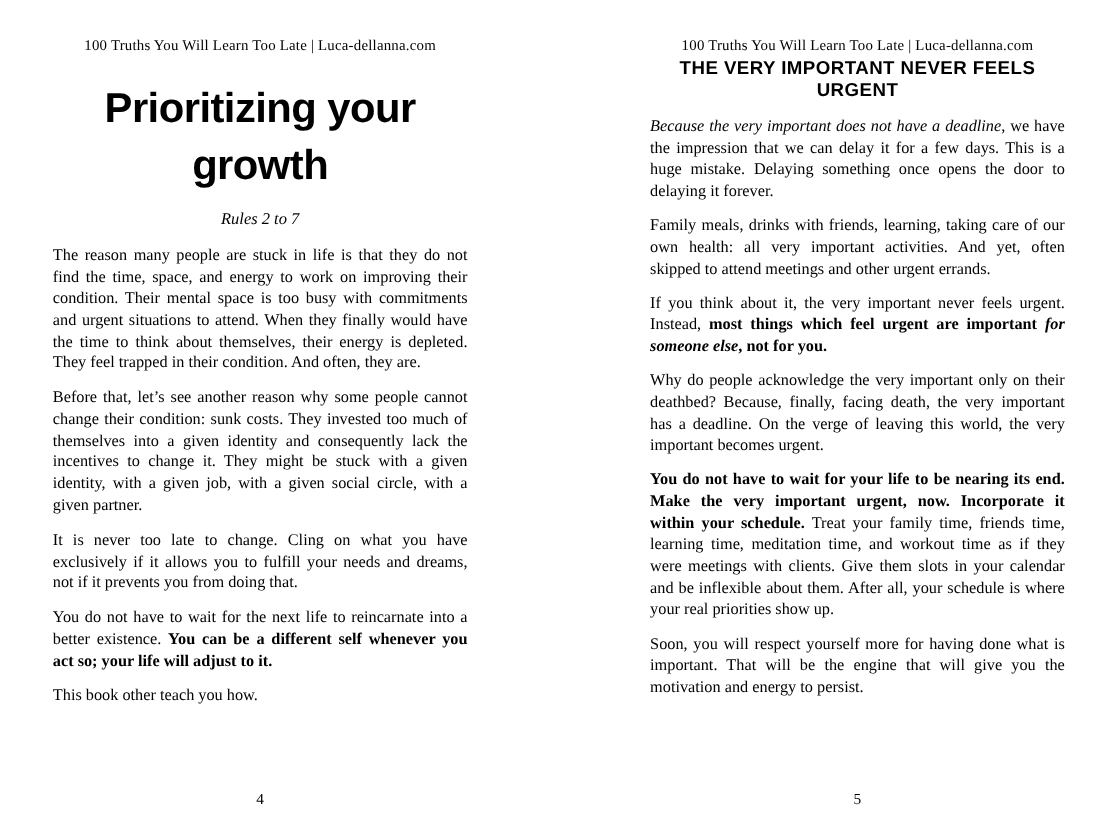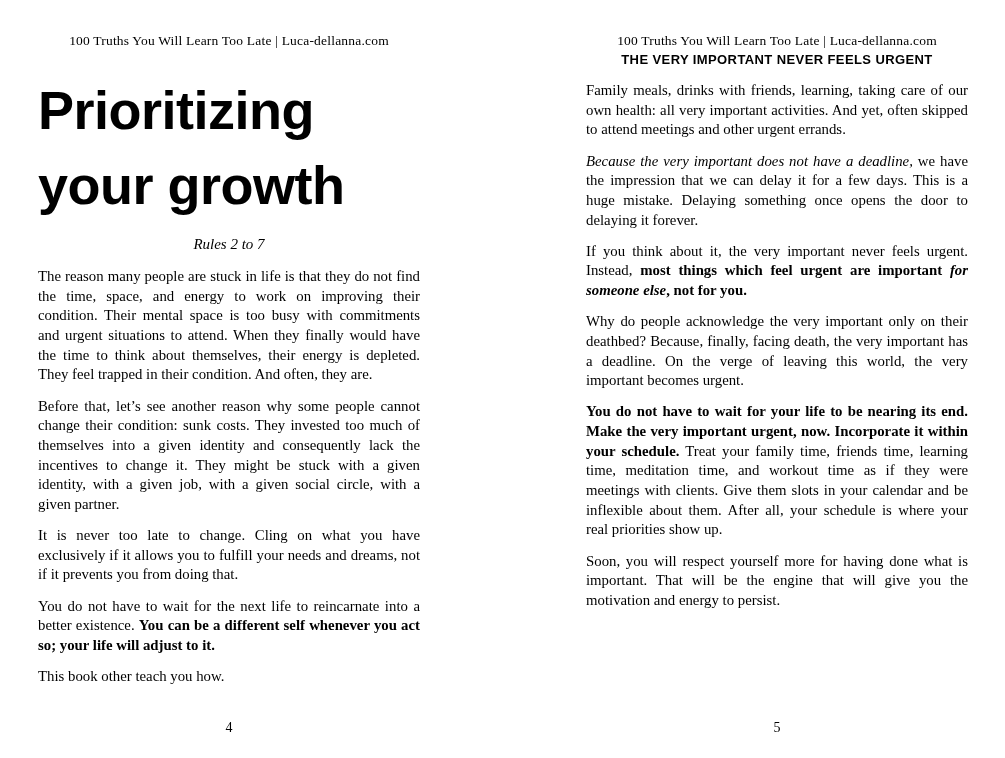--- a/index.html
+++ b/index.html
@@ -9,64 +9,65 @@
     height: 758px;
     overflow: hidden;
     font-family: "Liberation Serif", serif;
     color: #000000;
   }
   .spread {
     display: flex;
     width: 1005px;
     height: 661px;
     background: #ffffff;
+    padding-left: 10px;
   }
   .page {
     position: relative;
     height: 758px;
   }
   .page-left  { width: 502px; padding: 33px 82px 0 38px; }
   .page-right { width: 503px; padding: 33px 37px 0 84px; }
 
   .running-header {
     text-align: center;
     font-size: 13.5px;
     letter-spacing: 0.2px;
     white-space: nowrap;
   }
 
   
   .chapter-title {
     margin-top: 24px;
     font-family: "Liberation Sans", sans-serif;
     font-weight: bold;
-    font-size: 54px;
+    font-size: 38px;
     line-height: 1.38;
     letter-spacing: -0.5px;
-    text-align: left;
+    text-align: center;
   }
   .chapter-subtitle {
     margin-top: 14px;
     font-style: italic;
     font-size: 15px;
     text-align: center;
   }
 
   
   .rule-label {
     margin-top: 21px;
     font-style: italic;
     font-size: 15px;
     text-align: center;
   }
   .rule-heading {
     margin-top: 3px;
     font-family: "Liberation Sans", sans-serif;
     font-weight: bold;
-    font-size: 13px;
+    font-size: 17px;
     letter-spacing: 0.4px;
     text-align: center;
   }
 
   .body-text { margin-top: 14px; }
   .body-text p.para {
     font-size: 14.8px;
     line-height: 1.33;
     text-align: justify;
     margin-bottom: 11.5px;
@@ -101,22 +102,22 @@
         <p class="para"><span class="run-normal">You do not have to wait for the next life to reincarnate into a better existence. </span><span class="run-bold">You can be a different self whenever you act so; your life will adjust to it.</span></p>
         <p class="para"><span class="run-normal">This book other teach you how.</span></p>
       </div>
     <div class="page-number">4</div>
   </div>
 
   <div class="page page-right">
     <div class="running-header">100 Truths You Will Learn Too Late | Luca-dellanna.com</div>
     <h2 class="rule-heading">THE VERY IMPORTANT NEVER FEELS URGENT</h2>
     <div class="body-text">
+        <p class="para"><span class="run-italic">Because the very important does not have a deadline,</span><span class="run-normal"> we have the impression that we can delay it for a few days. This is a huge mistake. Delaying something once opens the door to delaying it forever.</span></p>
         <p class="para"><span class="run-normal">Family meals, drinks with friends, learning, taking care of our own health: all very important activities. And yet, often skipped to attend meetings and other urgent errands.</span></p>
-        <p class="para"><span class="run-italic">Because the very important does not have a deadline,</span><span class="run-normal"> we have the impression that we can delay it for a few days. This is a huge mistake. Delaying something once opens the door to delaying it forever.</span></p>
         <p class="para"><span class="run-normal">If you think about it, the very important never feels urgent. Instead, </span><span class="run-bold">most things which feel urgent are important </span><span class="run-bold_italic">for someone else</span><span class="run-bold">, not for you.</span></p>
         <p class="para"><span class="run-normal">Why do people acknowledge the very important only on their deathbed? Because, finally, facing death, the very important has a deadline. On the verge of leaving this world, the very important becomes urgent.</span></p>
         <p class="para"><span class="run-bold">You do not have to wait for your life to be nearing its end. Make the very important urgent, now. Incorporate it within your schedule.</span><span class="run-normal"> Treat your family time, friends time, learning time, meditation time, and workout time as if they were meetings with clients. Give them slots in your calendar and be inflexible about them. After all, your schedule is where your real priorities show up.</span></p>
         <p class="para"><span class="run-normal">Soon, you will respect yourself more for having done what is important. That will be the engine that will give you the motivation and energy to persist.</span></p>
       </div>
     <div class="page-number">5</div>
   </div>
 
 </div>
 

